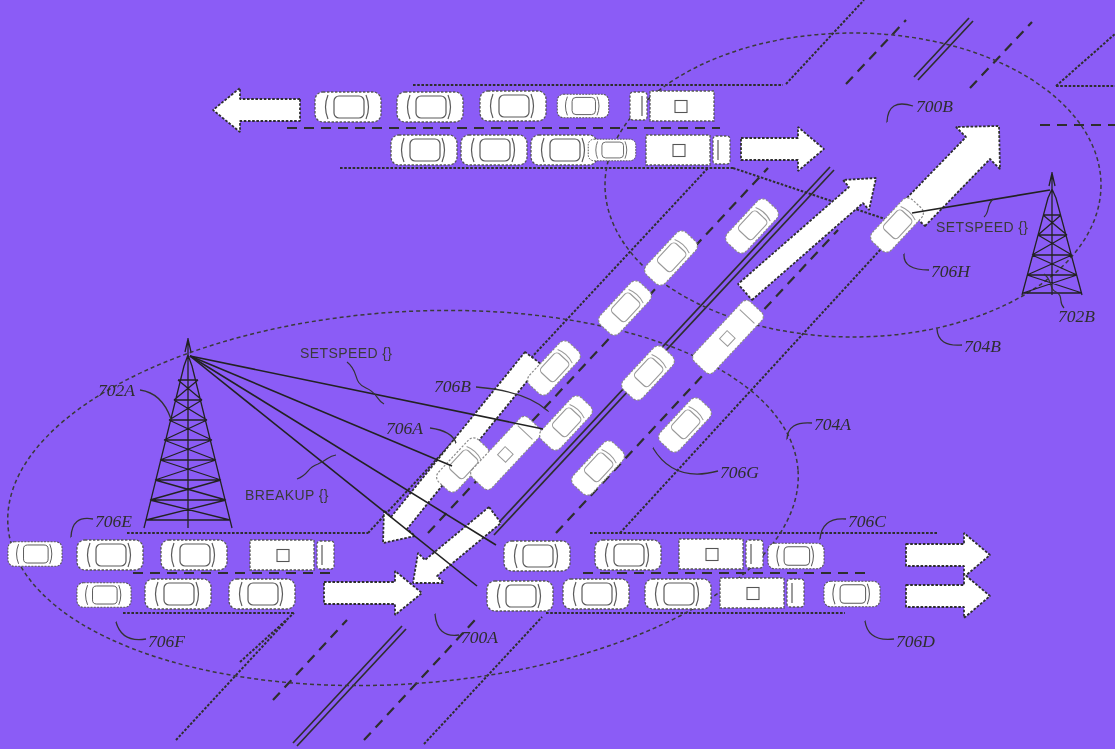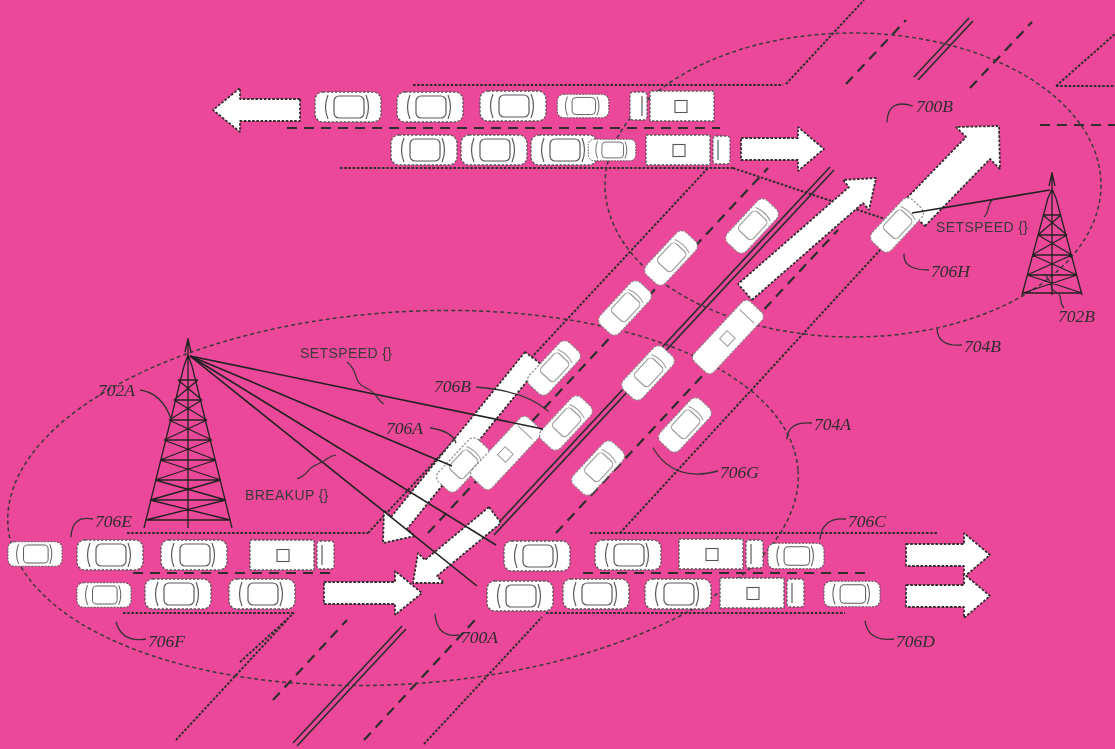--- a/index.html
+++ b/index.html
@@ -1,16 +1,16 @@
 <!DOCTYPE html>
 <html><head>
 <meta charset="utf-8">
 <style>
   html,body{margin:0;padding:0;background:#fff;}
-  .stage{position:relative;width:1115px;height:749px;background:#ec4899;overflow:hidden;
+  .stage{position:relative;width:1115px;height:749px;background:#8b5cf6;overflow:hidden;
          font-family:"Liberation Sans",sans-serif;}
   svg{display:block}
   .ref{font-family:"Liberation Serif",serif;font-style:italic;font-size:17.5px;fill:#2e2e2e;}
   .ann{font-family:"Liberation Sans",sans-serif;font-size:14px;letter-spacing:.4px;fill:#3a3a3a;}
   .edge{stroke:#2e2e2e;stroke-width:2;fill:none;stroke-dasharray:2.6 1.6;}
   .lane{stroke:#2e2e2e;stroke-width:2.2;fill:none;stroke-dasharray:10 7;}
   .median{stroke:#2e2e2e;stroke-width:1.7;fill:none;}
   .ell{fill:none;stroke:#3a3a3a;stroke-width:1.5;stroke-dasharray:4 3;}
   .blk{fill:#fff;stroke:#2e2e2e;stroke-width:1.8;stroke-dasharray:2.6 1.6;stroke-linejoin:bevel;}
   .fan{stroke:#222;stroke-width:1.6;fill:none;}

